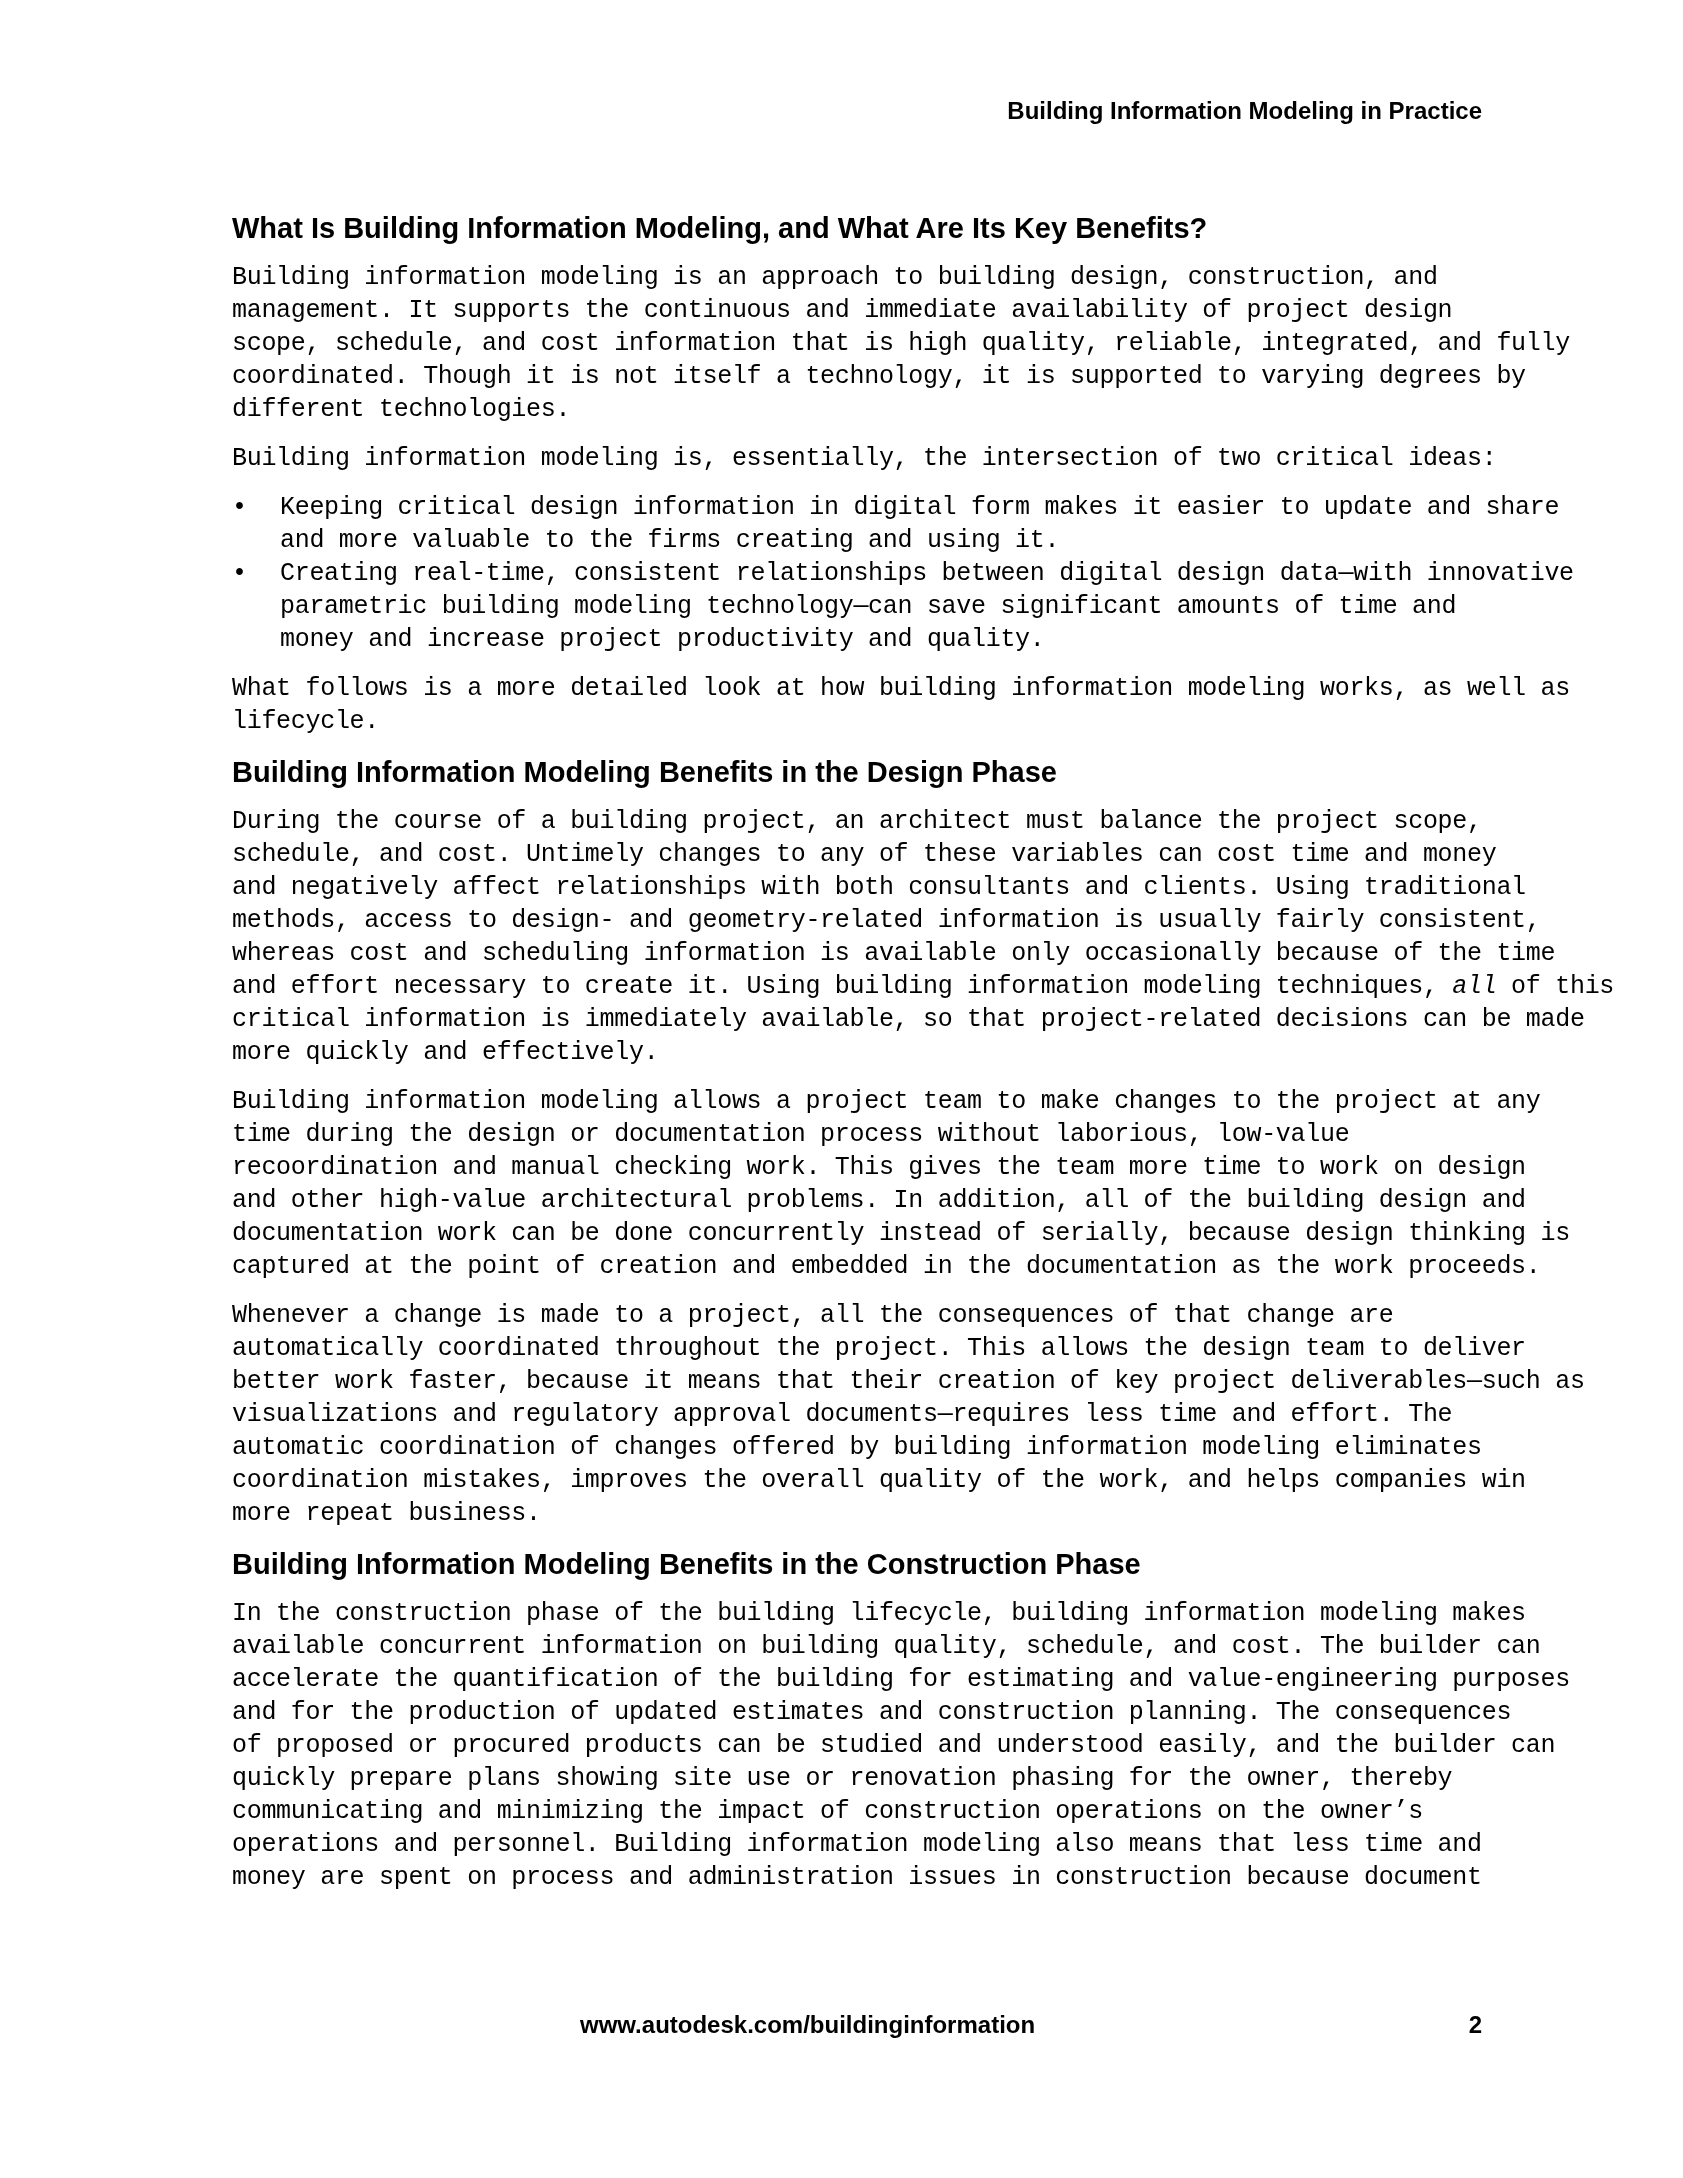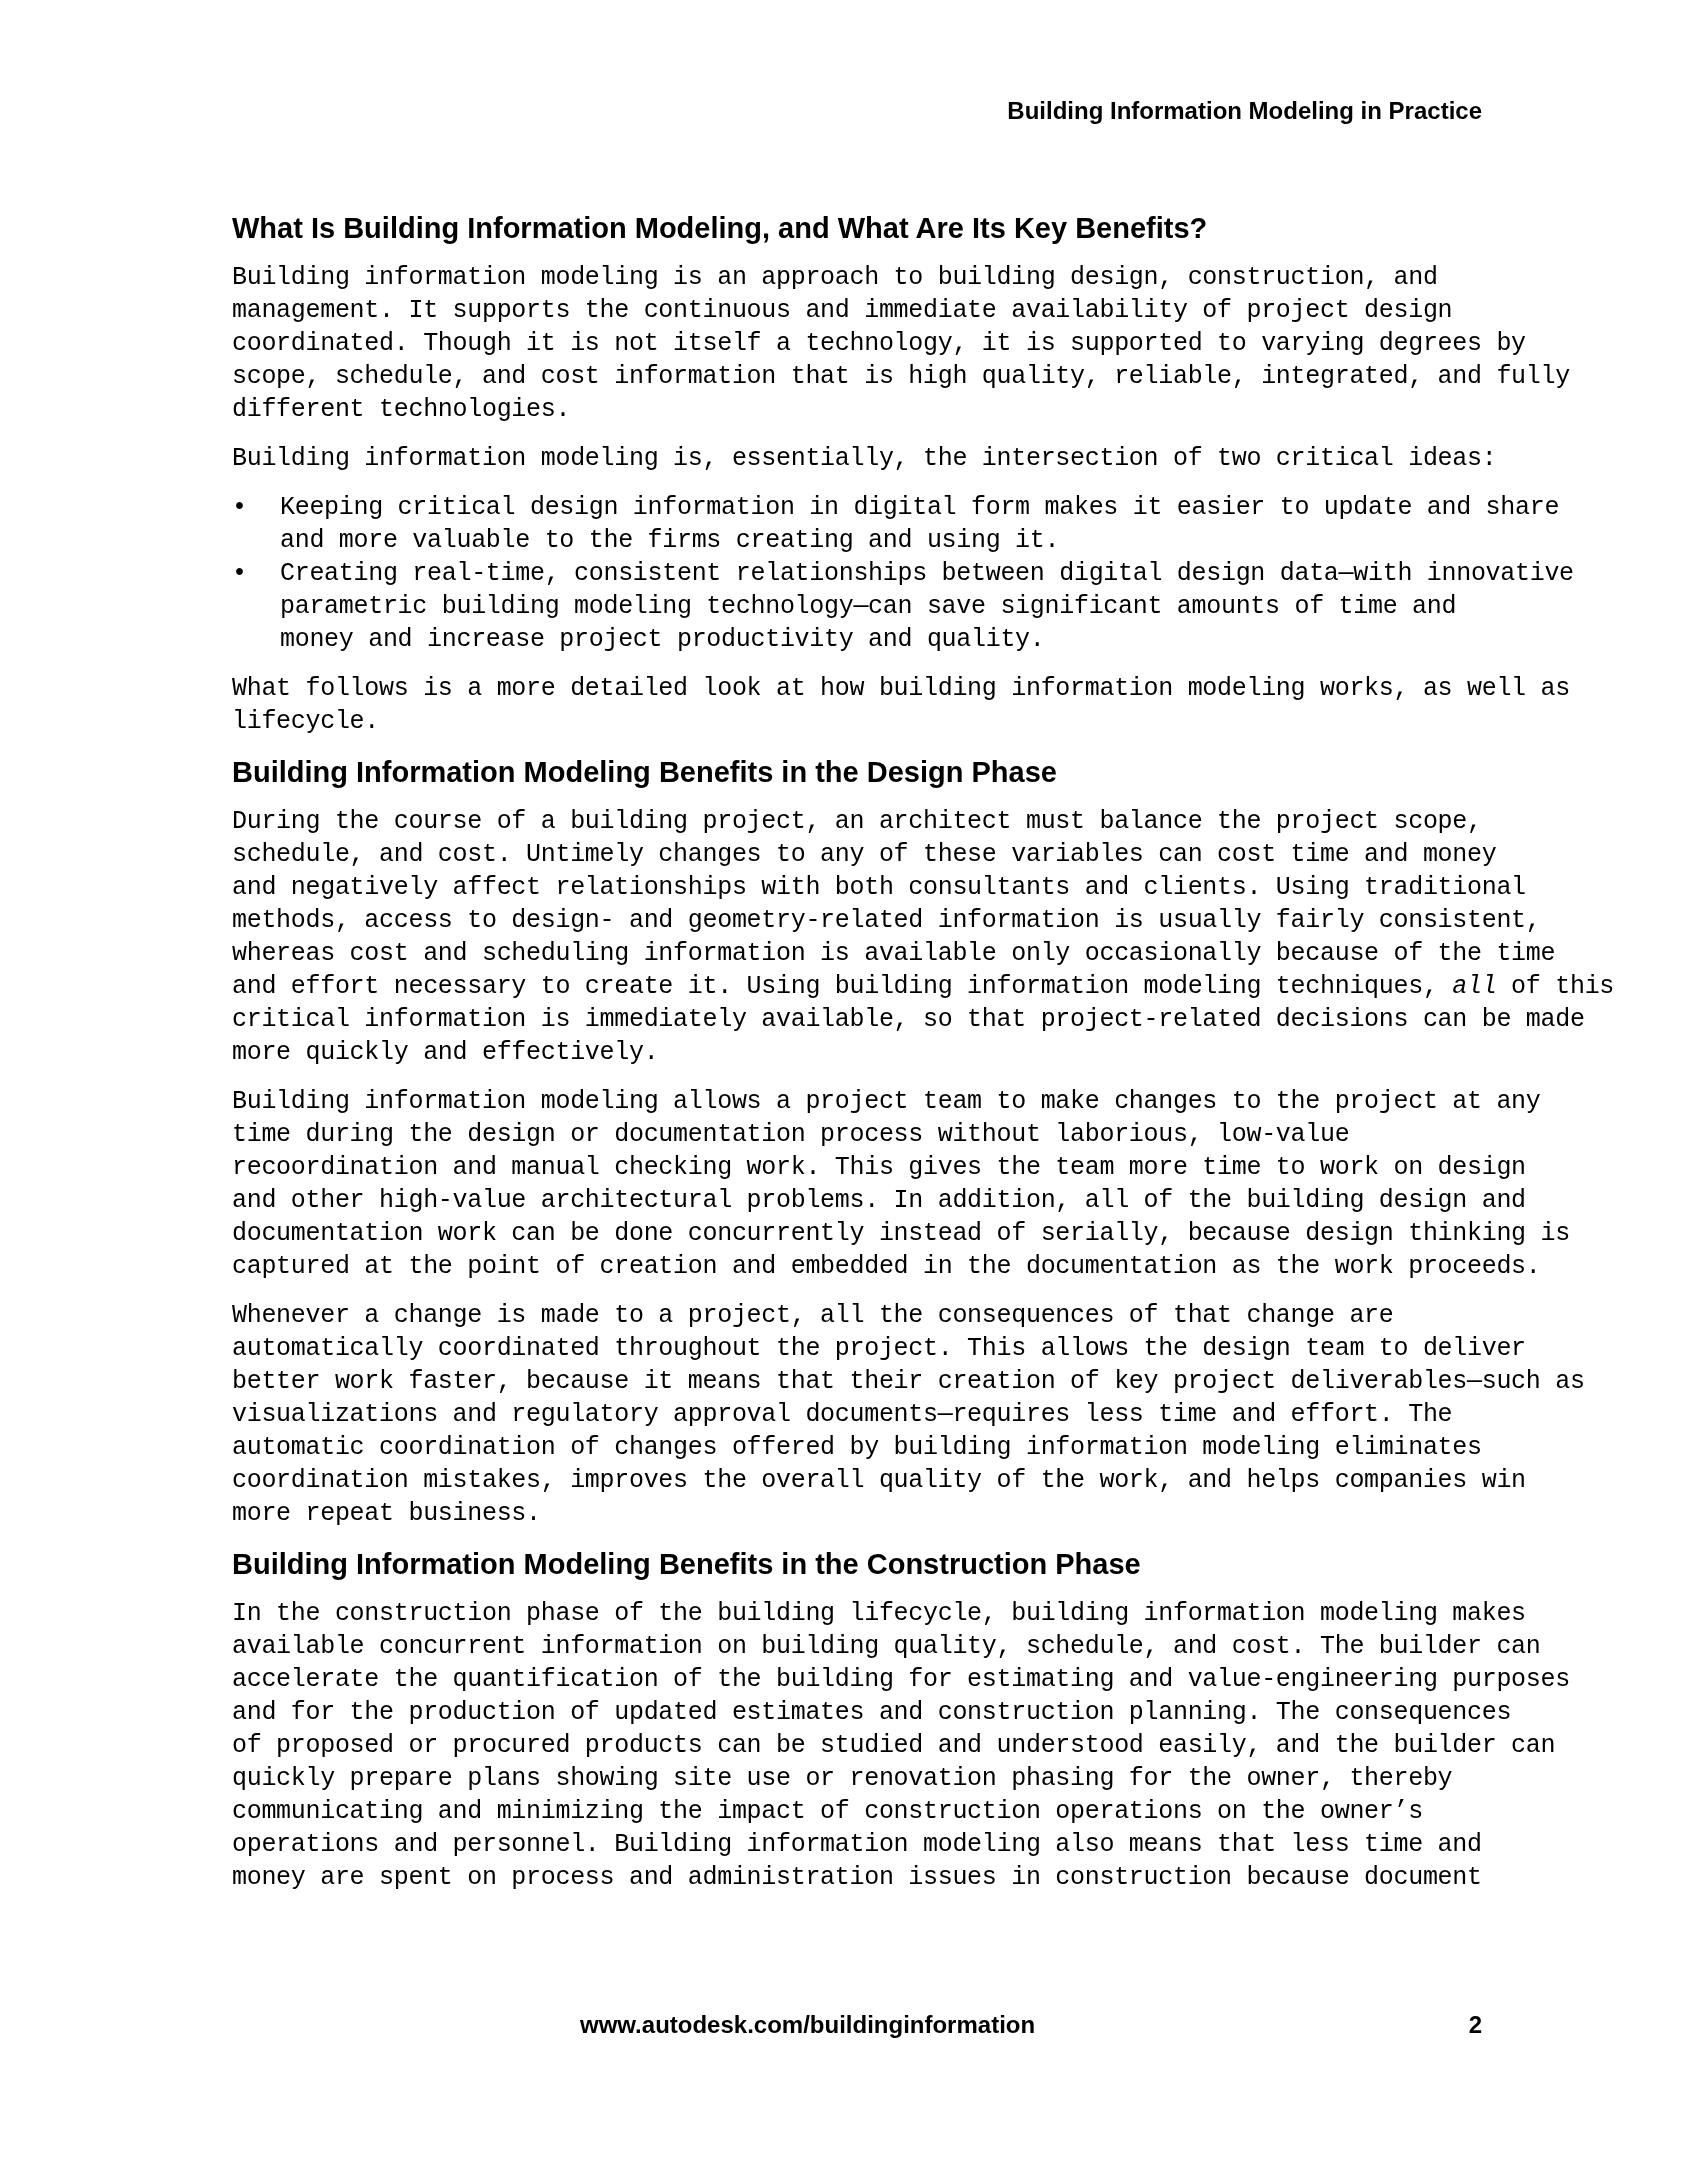--- a/index.html
+++ b/index.html
@@ -41,22 +41,22 @@
 
 <div class="running-header">Building Information Modeling in Practice</div>
 
 <div class="content">
 
   <h1>What Is Building Information Modeling, and What Are Its Key Benefits?</h1>
   <div class="gap-h"></div>
   <p>
     <span class="line">Building information modeling is an approach to building design, construction, and</span>
     <span class="line">management.  It supports the continuous and immediate availability of project design</span>
+    <span class="line">scope, schedule, and cost information that is high quality, reliable, integrated, and fully</span>
     <span class="line">coordinated. Though it is not itself a technology, it is supported to varying degrees by</span>
-    <span class="line">scope, schedule, and cost information that is high quality, reliable, integrated, and fully</span>
     <span class="line">different technologies.</span>
   </p>
   <div class="gap-p"></div>
   <p>
     <span class="line">Building information modeling is, essentially, the intersection of two critical ideas:</span>
   </p>
   <div class="gap-p"></div>
   <ul>
     <li>
       <span class="bullet">•</span>

